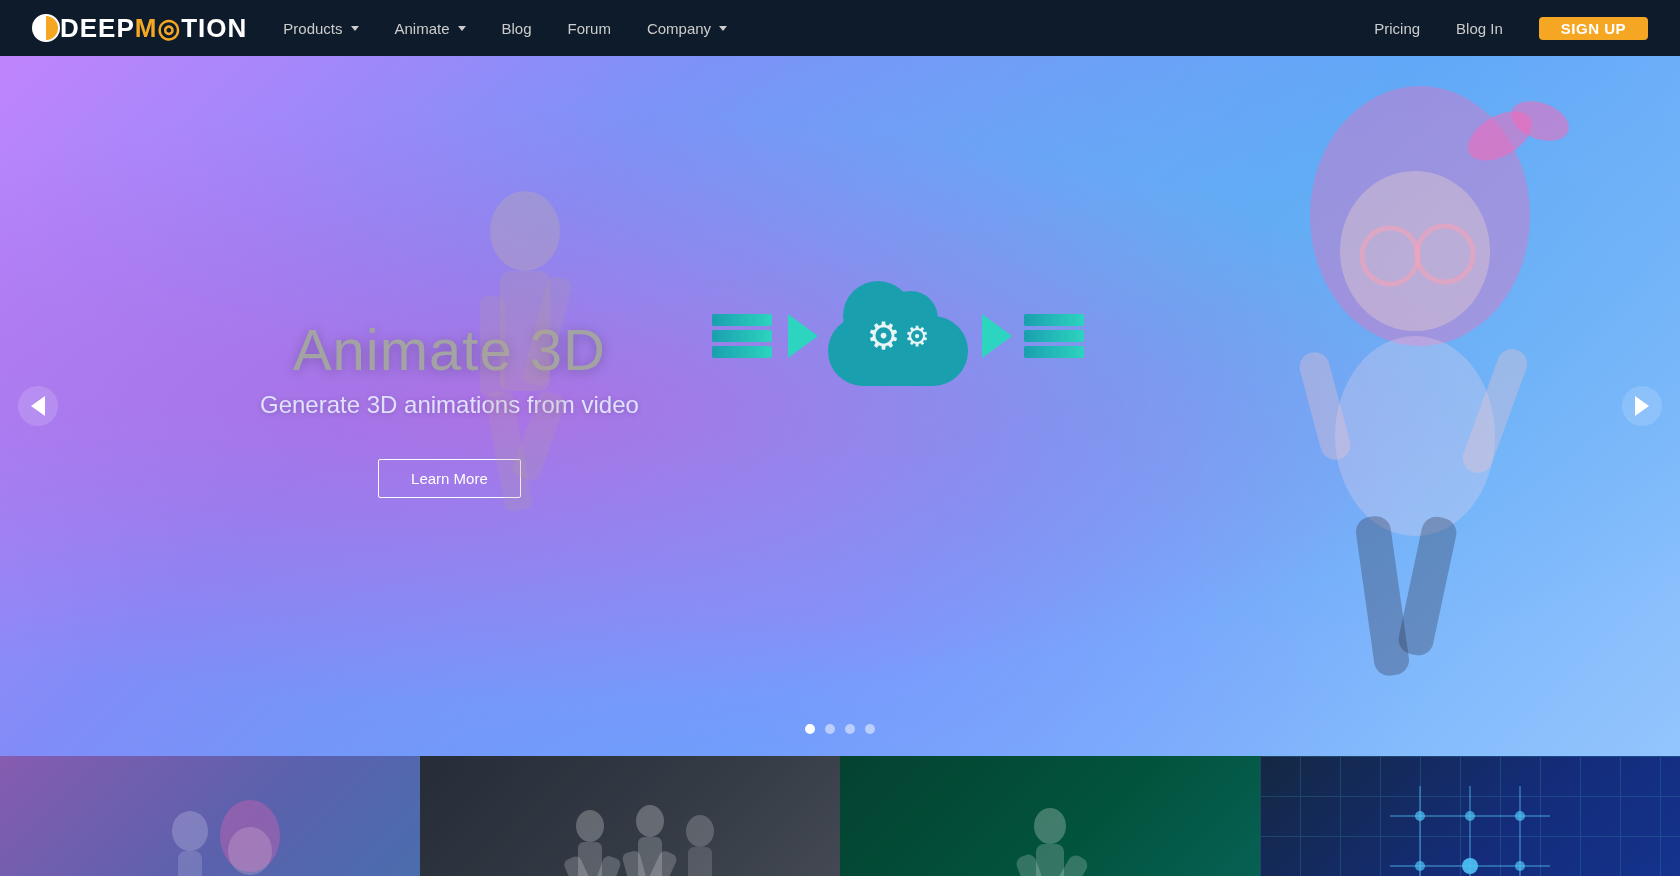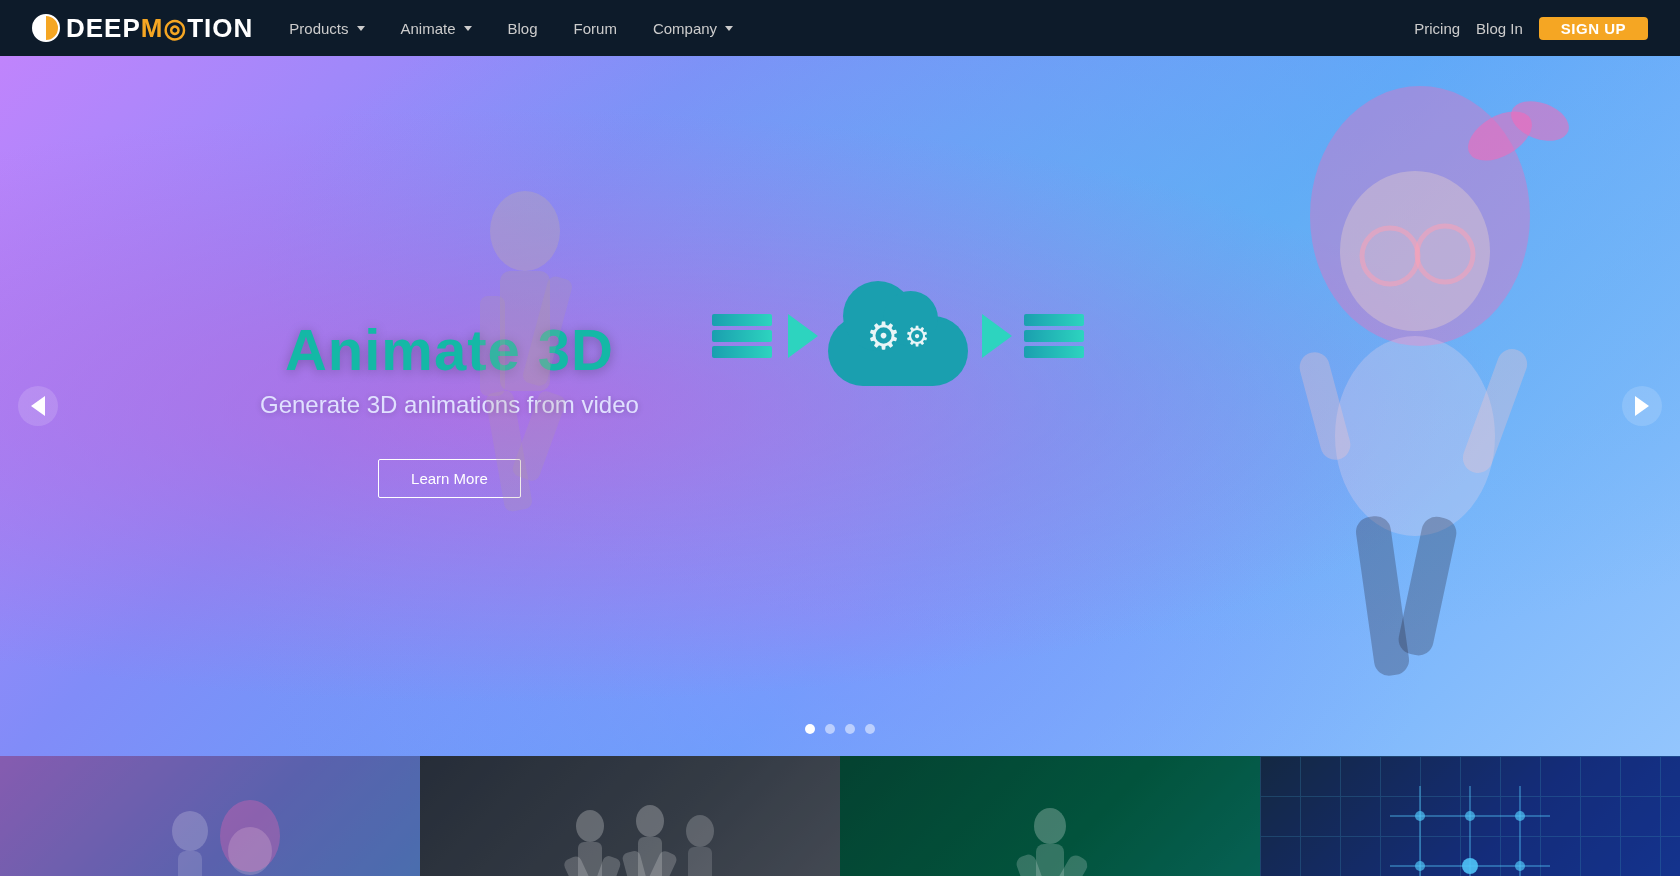--- a/index.html
+++ b/index.html
@@ -6,21 +6,21 @@
     body { font-family: 'Segoe UI', Arial, sans-serif; background: #0d1b2a; color: #fff; overflow-x: hidden; width: 1680px; }
 
     
     nav {
       position: fixed; top: 0; left: 0; width: 100%; height: 56px;
       background: #0d1b2a;
       display: flex; align-items: center; justify-content: space-between;
       padding: 0 32px; z-index: 100;
     }
     .nav-left { display: flex; align-items: center; gap: 36px; }
-    .nav-logo { display: flex; align-items: center; gap: 6px; }
+    .nav-logo { display: flex; align-items: center; }
     .logo-text {
       font-size: 26px; font-weight: 900; letter-spacing: 1px;
       color: #fff; text-transform: uppercase;
     }
     .logo-text span { color: #f5a623; }
     .logo-icon {
       width: 28px; height: 28px; border-radius: 50%;
       background: conic-gradient(#f5a623 0deg 180deg, #fff 180deg 360deg);
       border: 2px solid #fff;
     }
@@ -28,21 +28,21 @@
       display: flex; align-items: center; gap: 8px;
       color: #ccc; font-size: 15px; cursor: pointer; white-space: nowrap;
     }
     .chevron {
       width: 0; height: 0;
       border-left: 4px solid transparent;
       border-right: 4px solid transparent;
       border-top: 5px solid #ccc;
       display: inline-block;
     }
-    .nav-right { display: flex; align-items: center; gap: 16px; }
+    .nav-right { display: flex; align-items: center; gap: 36px; }
     .nav-link { color: #ccc; font-size: 15px; cursor: pointer; }
     .btn-signup {
       background: #f5a623; color: #fff; font-weight: 700; font-size: 15px;
       border: none; border-radius: 4px; padding: 3px 22px; cursor: pointer;
       letter-spacing: 0.5px;
     }
 
     
     .hero {
       position: relative; width: 100%; height: 700px; margin-top: 56px;
@@ -114,21 +114,21 @@
     .hero-figure-right {
       position: absolute; right: 80px; top: 0px; width: 450px; height: 700px;
       display: flex; align-items: flex-start; justify-content: center;
     }
 
     
     .hero-text {
       position: absolute; left: 260px; top: 260px; text-align: center;
     }
     .hero-title {
-      font-size: 58px; font-weight: 700; color: #14b8a6;
+      font-size: 58px; font-weight: 400; color: #a3a3a3;
       text-shadow: 0 2px 12px rgba(0,0,0,0.25);
       letter-spacing: 1px;
     }
     .hero-subtitle {
       font-size: 24px; color: #e0e0ff; margin-top: 8px;
       text-shadow: 0 1px 6px rgba(0,0,0,0.2);
     }
     .btn-learn-more {
       display: inline-block; margin-top: 40px;
       border: 1.5px solid #fff; color: #fff; background: transparent;

